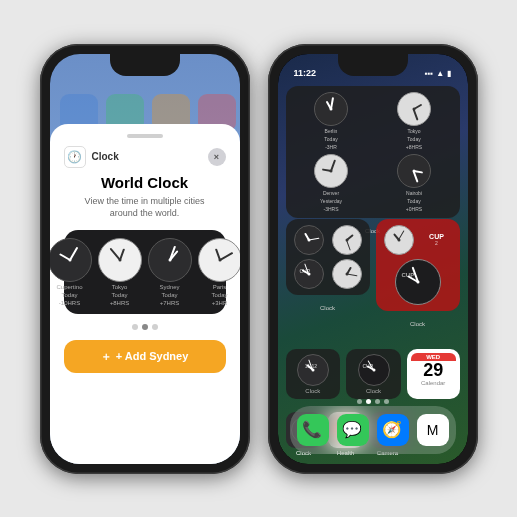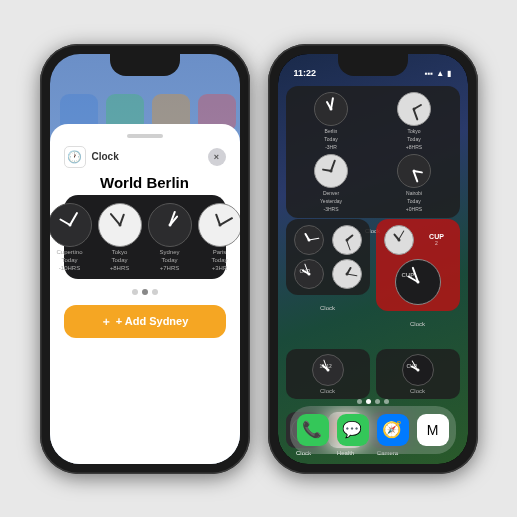--- a/index.html
+++ b/index.html
@@ -345,21 +345,22 @@
           <div style="width:38px;height:38px;border-radius:9px;background:#ff3b30;"></div>
         </div>
 
         <div class="widget-sheet">
           <div class="sheet-handle"></div>
           <div class="sheet-header">
             <div class="clock-icon-small">🕐</div>
             <span class="sheet-title-row">Clock</span>
             <div class="sheet-close">×</div>
           </div>
-          <div class="sheet-big-title">World Berlin</div>
+          <div class="sheet-big-title">World Clock</div>
+          <div class="sheet-desc">View the time in multiple cities around the world.</div>
 
           <div class="widget-preview-dark">
 
             <div class="clock-item">
               <div class="clock-face">
                 <div class="hand hour-hand" style="transform: rotate(-60deg);"></div>
                 <div class="hand min-hand" style="transform: rotate(30deg);"></div>
                 <div class="clock-dot"></div>
               </div>
               <div class="clock-label">Cupertino</div>
@@ -561,20 +562,25 @@
           <div class="widget-1x1">
             <div class="clock-sm" style="width:32px;height:32px;background:#1c1c1e;">
               <div style="position:absolute;font-size:5px;color:#aaa;top:8px;left:4px;font-weight:bold;">CUP</div>
               <div class="hand hour-hand" style="transform:rotate(-60deg);width:2px;height:8px;left:calc(50% - 1px);"></div>
               <div class="hand min-hand" style="transform:rotate(-30deg);width:1px;height:11px;left:calc(50% - 0.5px);"></div>
               <div class="clock-dot"></div>
             </div>
             <span style="font-size:6px;color:#aaa;margin-top:2px;">Clock</span>
           </div>
 
+          <div class="calendar-widget">
+            <div class="cal-header">WED</div>
+            <div class="cal-date">29</div>
+            <span style="font-size:6px;color:#888;margin-top:1px;">Calendar</span>
+          </div>
         </div>
 
         <div class="home-app-row" style="top:358px;">
 
           <div class="app-col">
             <div class="app-icon" style="background:#2c2c2e;width:36px;height:36px;">
               <div class="clock-sm" style="width:26px;height:26px;">
                 <div class="hand hour-hand" style="transform:rotate(-30deg);width:1.5px;height:6px;left:calc(50% - 0.75px);"></div>
                 <div class="hand min-hand" style="transform:rotate(80deg);width:1px;height:9px;left:calc(50% - 0.5px);"></div>
                 <div class="clock-dot"></div>

